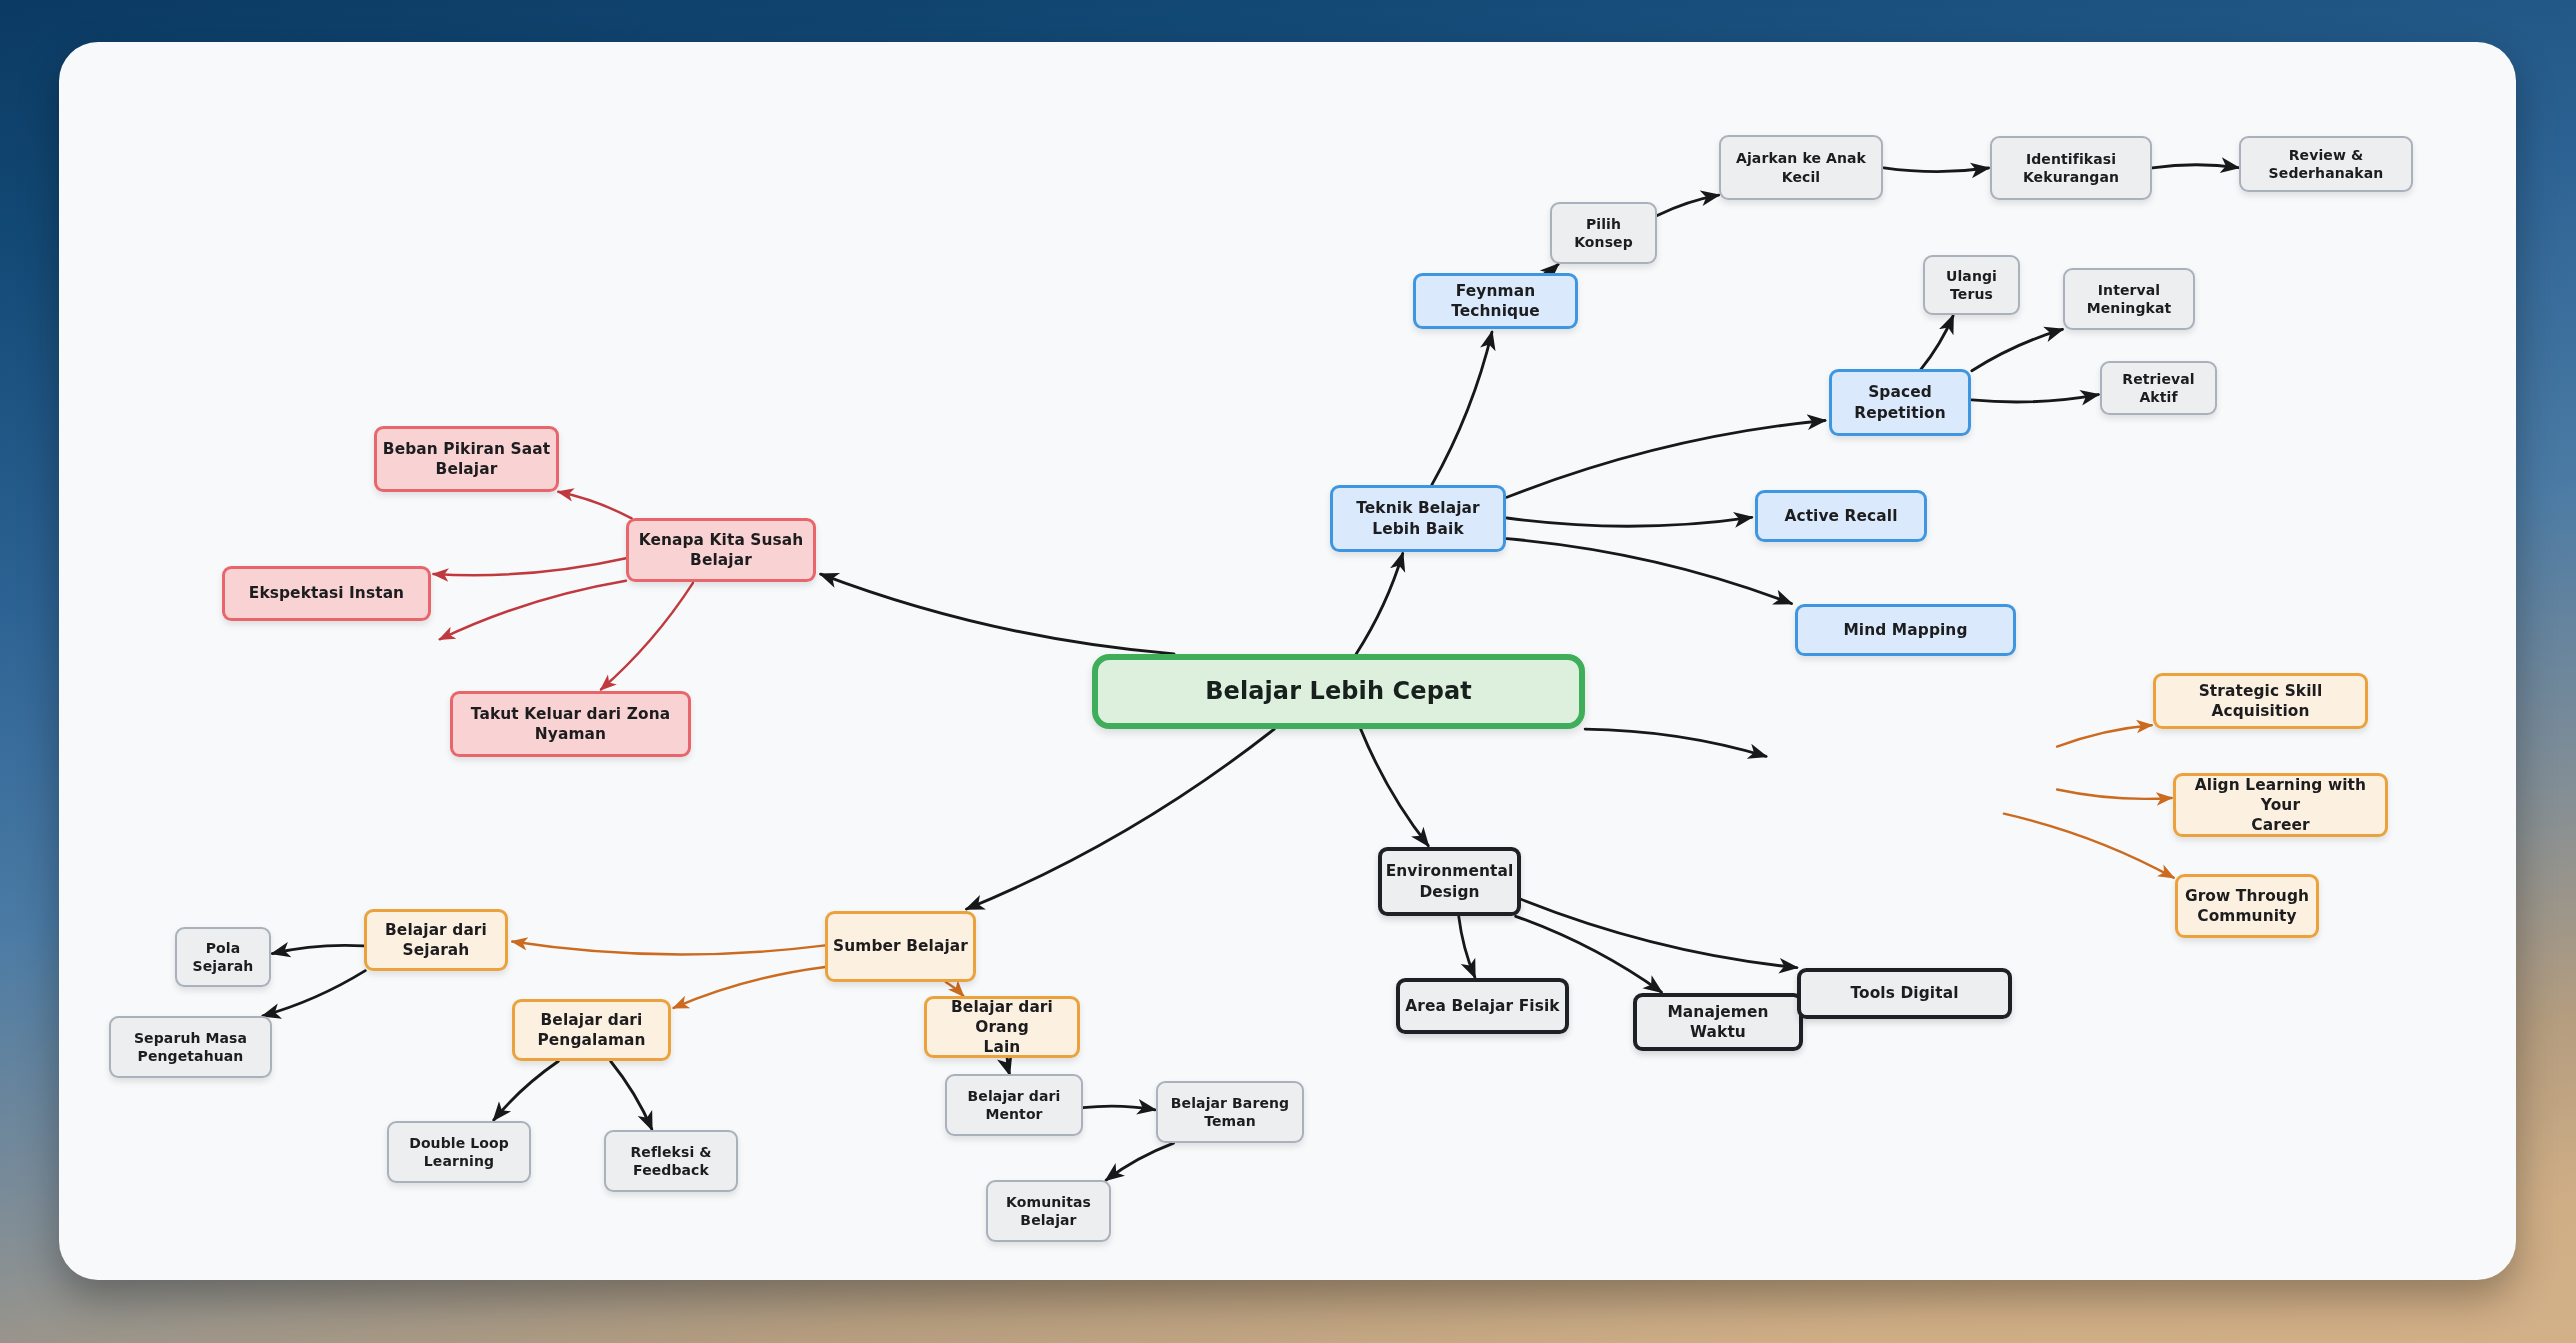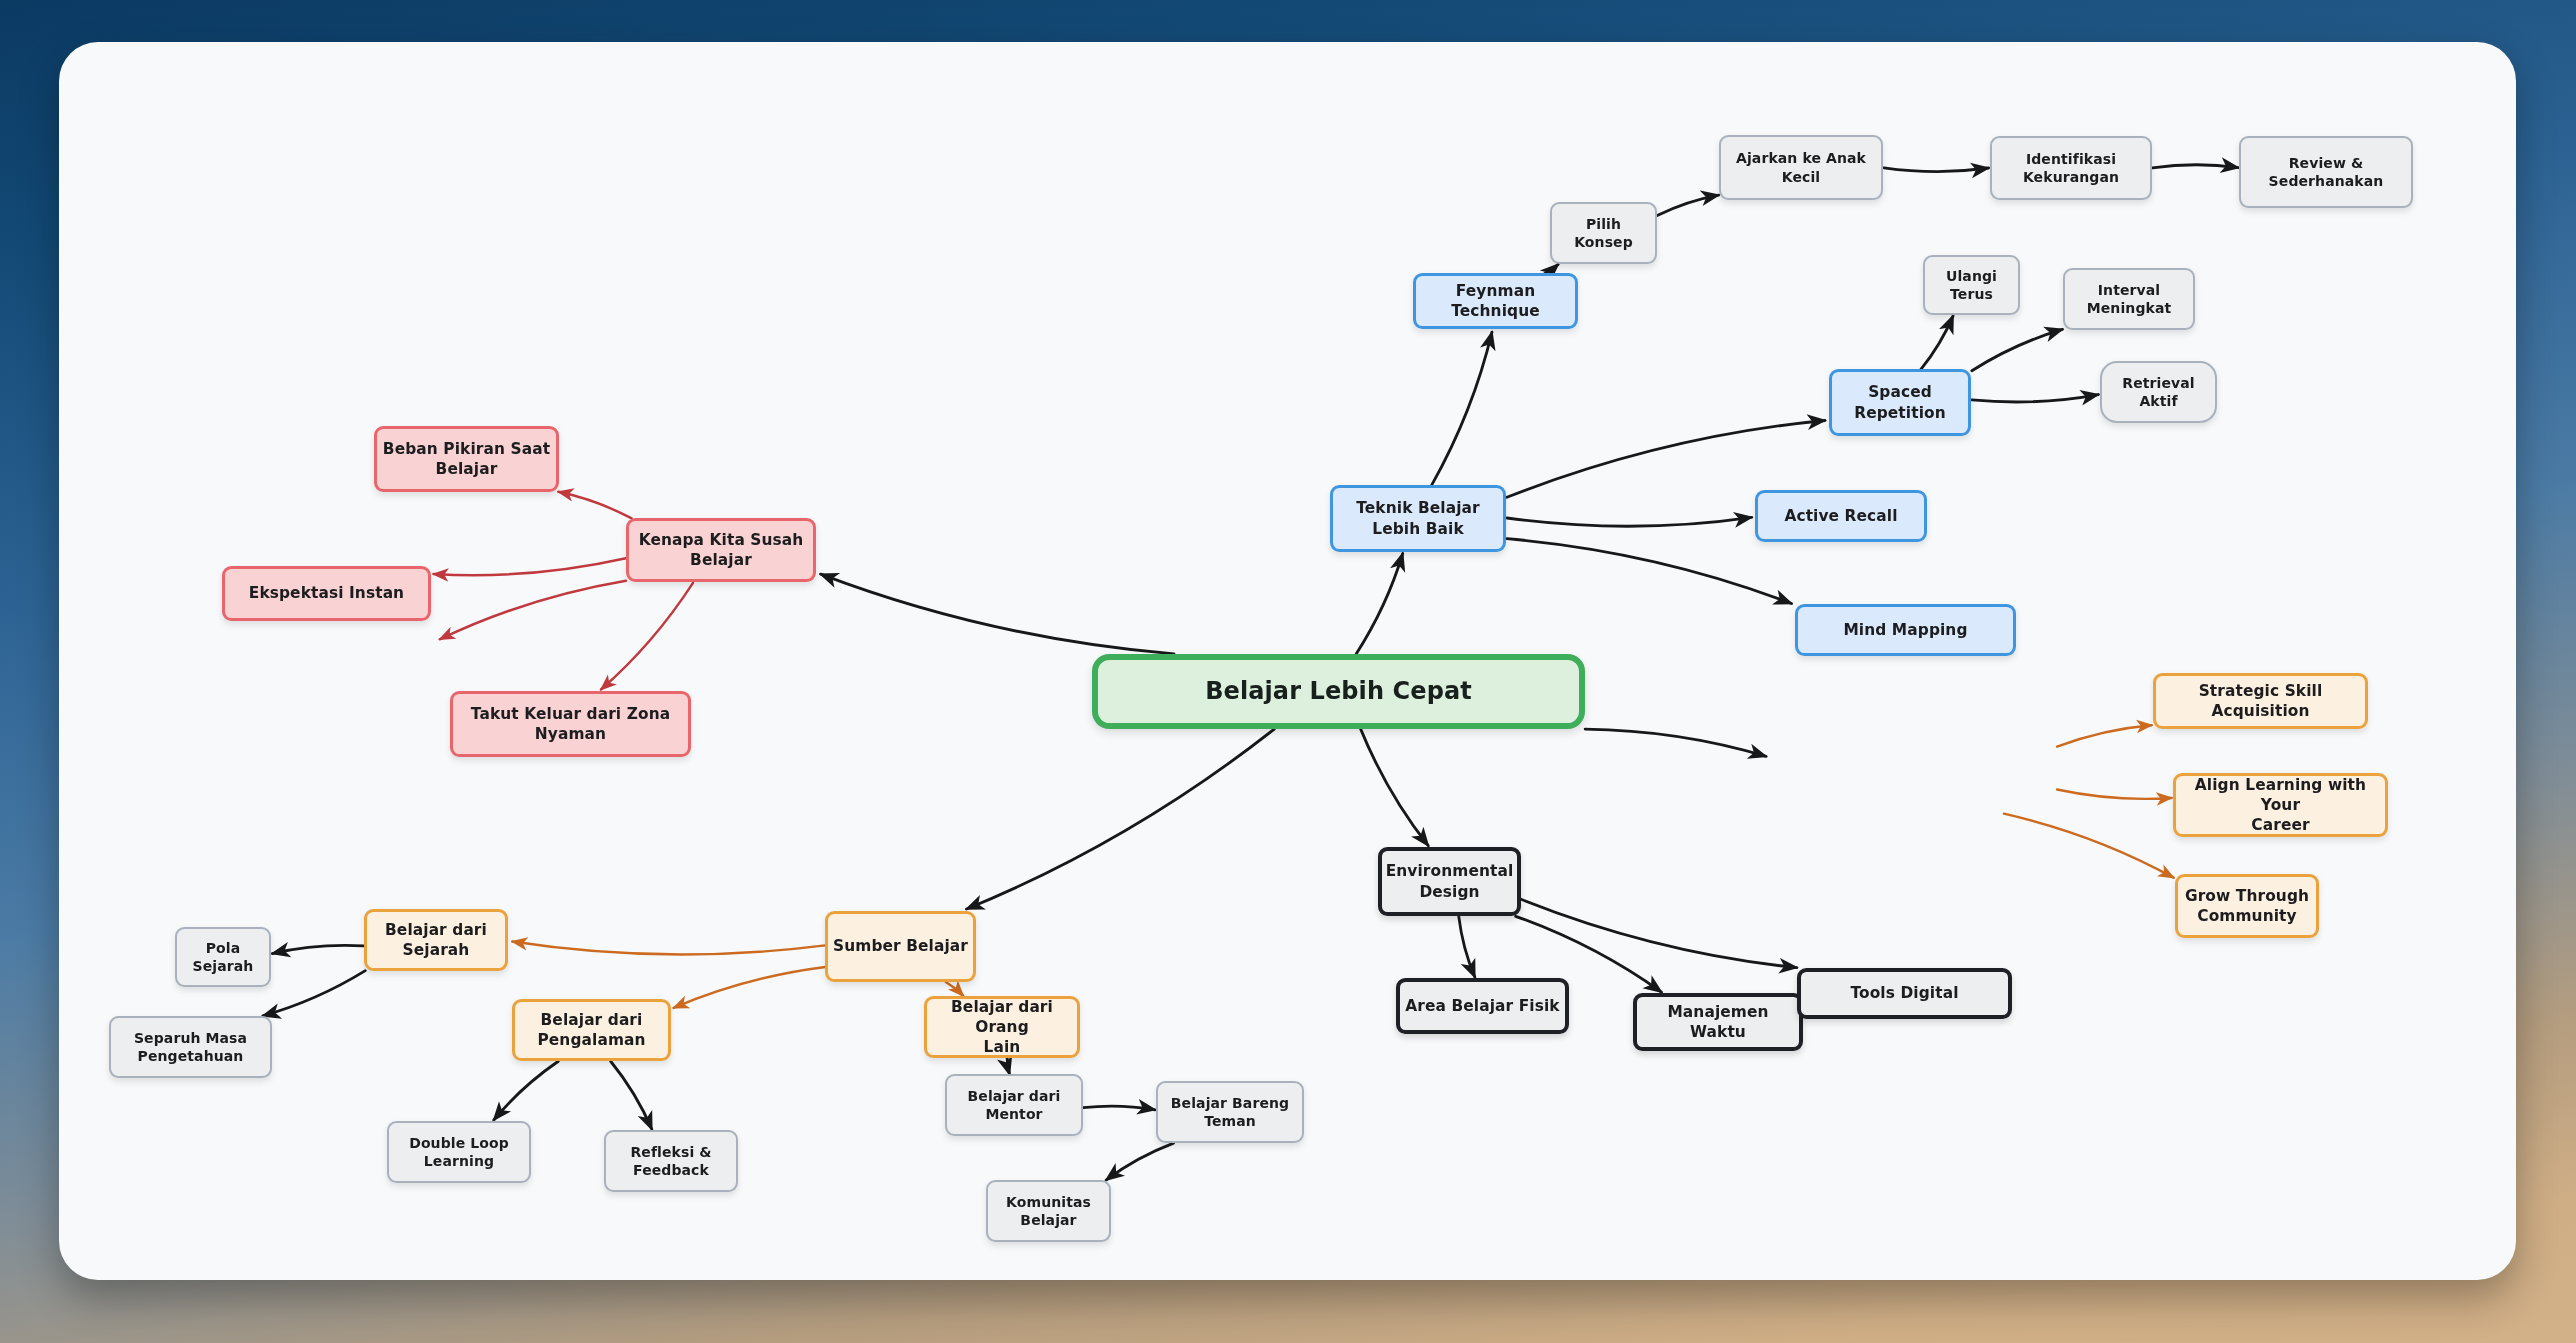--- a/index.html
+++ b/index.html
@@ -129,29 +129,29 @@
 Nyaman</div>
       <div class="node t-blue" style="left: 1271px; top: 443px; width: 176px; height: 67px;">Teknik Belajar
 Lebih Baik</div>
       <div class="node t-blue" style="left: 1354px; top: 231px; width: 165px; height: 56px;">Feynman Technique</div>
       <div class="node t-gray" style="left: 1491px; top: 160px; width: 107px; height: 62px;">Pilih
 Konsep</div>
       <div class="node t-gray" style="left: 1660px; top: 93px; width: 164px; height: 65px;">Ajarkan ke Anak
 Kecil</div>
       <div class="node t-gray" style="left: 1931px; top: 94px; width: 162px; height: 64px;">Identifikasi
 Kekurangan</div>
-      <div class="node t-gray" style="left: 2180px; top: 94px; width: 174px; height: 72px;">Review &amp;
+      <div class="node t-gray" style="left: 2180px; top: 94px; width: 174px; height: 56px;">Review &amp;
 Sederhanakan</div>
       <div class="node t-blue" style="left: 1770px; top: 327px; width: 142px; height: 67px;">Spaced
 Repetition</div>
       <div class="node t-gray" style="left: 1864px; top: 213px; width: 97px; height: 60px;">Ulangi
 Terus</div>
       <div class="node t-gray" style="left: 2004px; top: 226px; width: 132px; height: 62px;">Interval
 Meningkat</div>
-      <div class="node t-gray" style="left: 2041px; top: 319px; width: 117px; height: 62px; border-radius: 17px;">Retrieval
+      <div class="node t-gray" style="left: 2041px; top: 319px; width: 117px; height: 54px;">Retrieval
 Aktif</div>
       <div class="node t-blue" style="left: 1696px; top: 448px; width: 172px; height: 52px;">Active Recall</div>
       <div class="node t-blue" style="left: 1736px; top: 562px; width: 221px; height: 52px;">Mind Mapping</div>
       <div class="node t-orange" style="left: 2094px; top: 631px; width: 215px; height: 56px;">Strategic Skill Acquisition</div>
       <div class="node t-orange" style="left: 2114px; top: 731px; width: 215px; height: 64px;">Align Learning with Your
 Career</div>
       <div class="node t-orange" style="left: 2116px; top: 832px; width: 144px; height: 64px;">Grow Through
 Community</div>
       <div class="node t-dark" style="left: 1319px; top: 805px; width: 143px; height: 69px;">Environmental
 Design</div>

